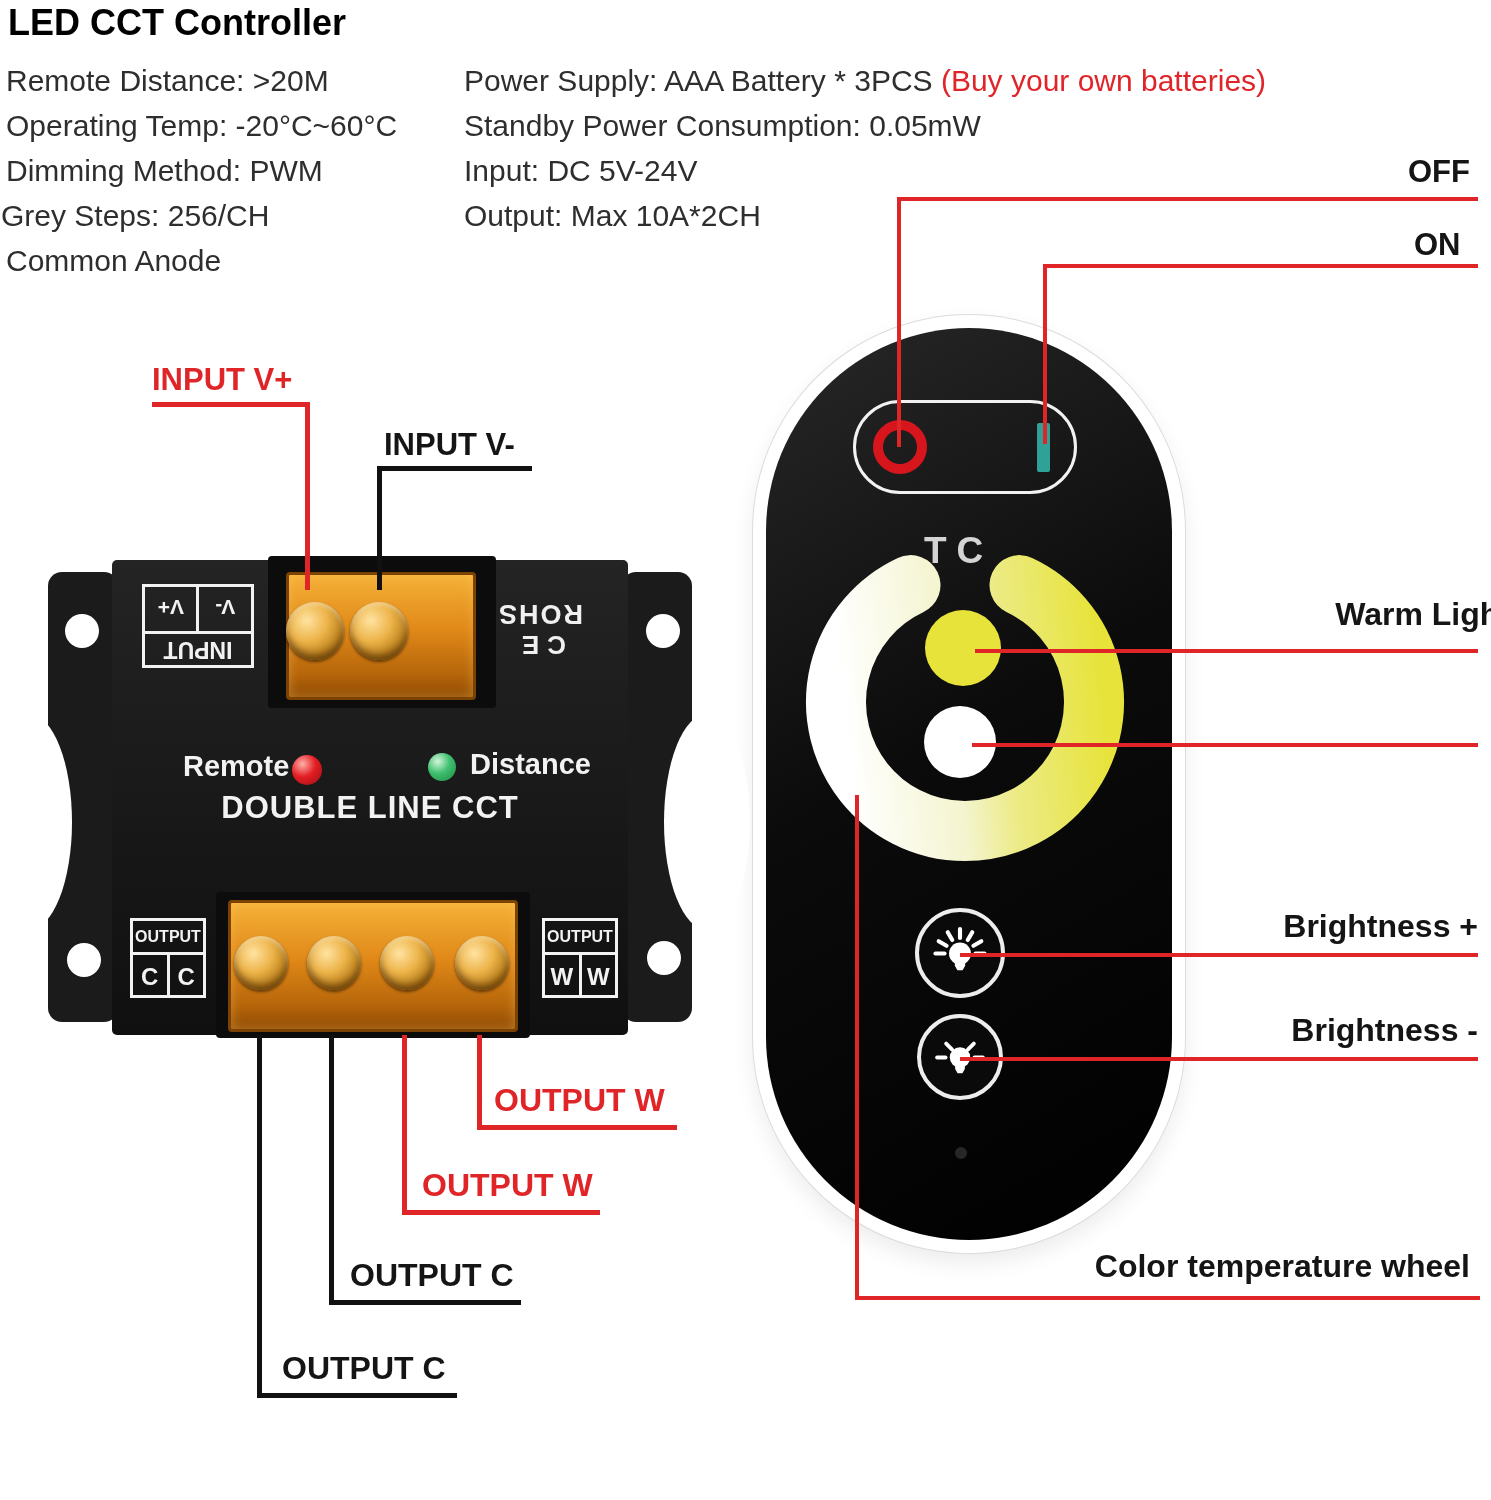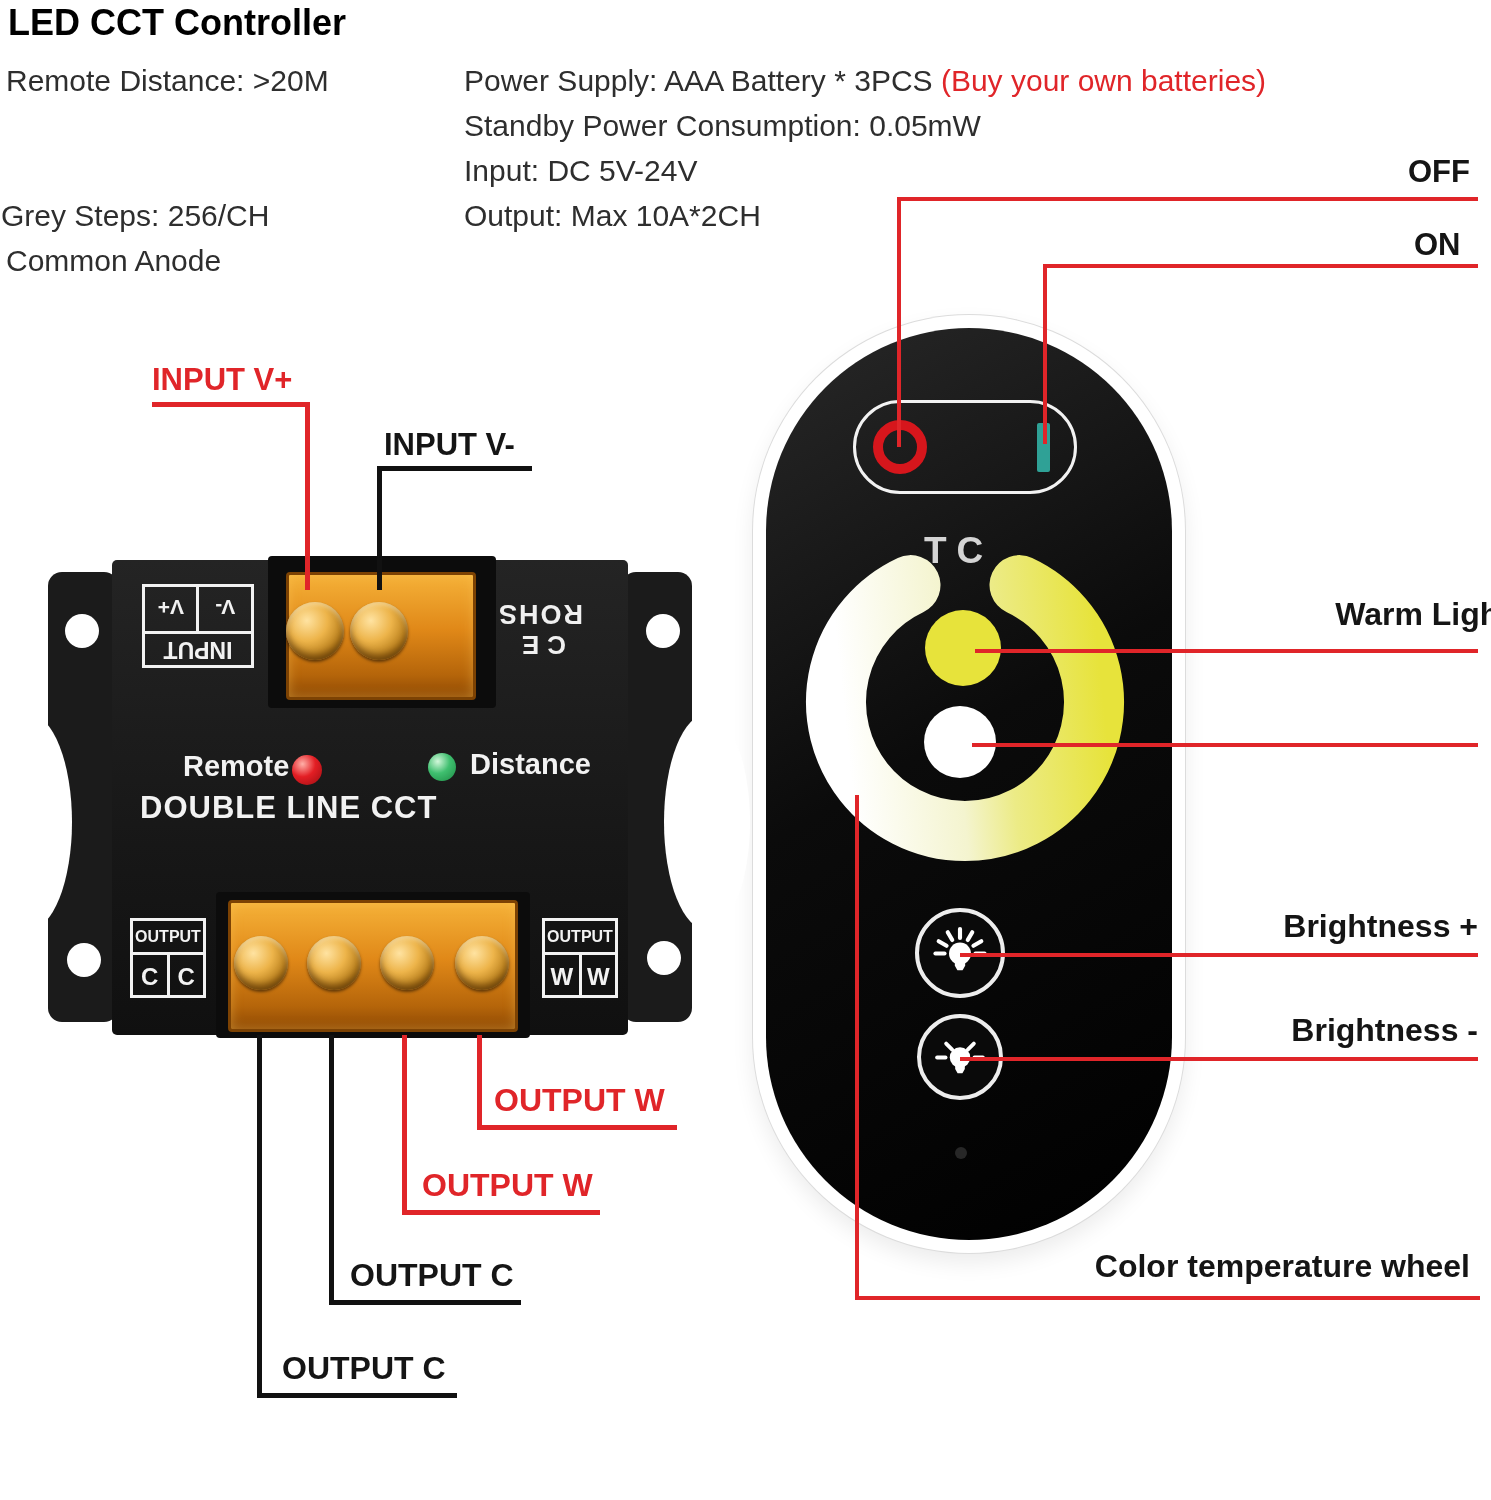--- a/index.html
+++ b/index.html
@@ -54,20 +54,22 @@
   .inddot{background:#272727;border-radius:50%;z-index:4;}
   .footer{font-size:29px;color:#333;white-space:nowrap;z-index:4;}
 </style>
 </head>
 <body>
 
 <div class="canvas">
 
   <div class="abs title" style="left:8px;top:2px;">LED CCT Controller</div>
   <div class="abs spec" style="left:6px;top:64px;">Remote Distance: &gt;20M</div>
+  <div class="abs spec" style="left:6px;top:109px;">Operating Temp: -20°C~60°C</div>
+  <div class="abs spec" style="left:6px;top:154px;">Dimming Method: PWM</div>
   <div class="abs spec" style="left:1px;top:199px;">Grey Steps: 256/CH</div>
   <div class="abs spec" style="left:6px;top:244px;">Common Anode</div>
   <div class="abs spec" style="left:464px;top:64px;">
     <span>Power Supply: AAA Battery * 3PCS </span><span class="red-part">(Buy your own batteries)</span>
   </div>
   <div class="abs spec" style="left:464px;top:109px;">Standby Power Consumption: 0.05mW</div>
   <div class="abs spec" style="left:464px;top:154px;">Input: DC 5V-24V</div>
   <div class="abs spec" style="left:464px;top:199px;">Output: Max 10A*2CH</div>
 
   <div class="abs flange" style="left:48px;top:572px;width:70px;height:450px;"></div>
@@ -97,21 +99,21 @@
   <div class="abs rot180" style="left:494px;top:584px;width:92px;height:76px;z-index:4;color:#f0f0f0;text-align:center;">
     <div style="font-size:26px;font-weight:bold;letter-spacing:8px;">CE</div>
     <div style="font-size:27px;font-weight:bold;letter-spacing:2px;">ROHS</div>
   </div>
 
   <div class="abs ctext" style="left:183px;top:750px;font-size:29px;">Remote</div>
   <div class="abs led red" style="left:292px;top:755px;width:30px;height:30px;"></div>
   <div class="abs led green" style="left:428px;top:753px;width:28px;height:28px;"></div>
   <div class="abs ctext" style="left:470px;top:748px;font-size:29px;">Distance</div>
 
-  <div class="abs ctext" style="left:140px;top:790px;width:460px;font-size:31px;letter-spacing:1px;">DOUBLE LINE CCT</div>
+  <div class="abs ctext" style="left:140px;top:790px;width:460px;text-align:center;font-size:31px;letter-spacing:1px;">DOUBLE LINE CCT</div>
 
   <div class="abs panel-box" style="left:130px;top:918px;width:76px;height:80px;">
     <div style="height:42%;border-bottom:3px solid #f2f2f2;display:flex;align-items:center;justify-content:center;font-weight:bold;font-size:16px;">OUTPUT</div>
     <div class="cellrow" style="height:58%;">
       <div class="cell" style="font-size:24px;border-right:3px solid #f2f2f2;">C</div>
       <div class="cell" style="font-size:24px;">C</div>
     </div>
   </div>
   <div class="abs panel-box" style="left:542px;top:918px;width:76px;height:80px;">
     <div style="height:42%;border-bottom:3px solid #f2f2f2;display:flex;align-items:center;justify-content:center;font-weight:bold;font-size:16px;">OUTPUT</div>

